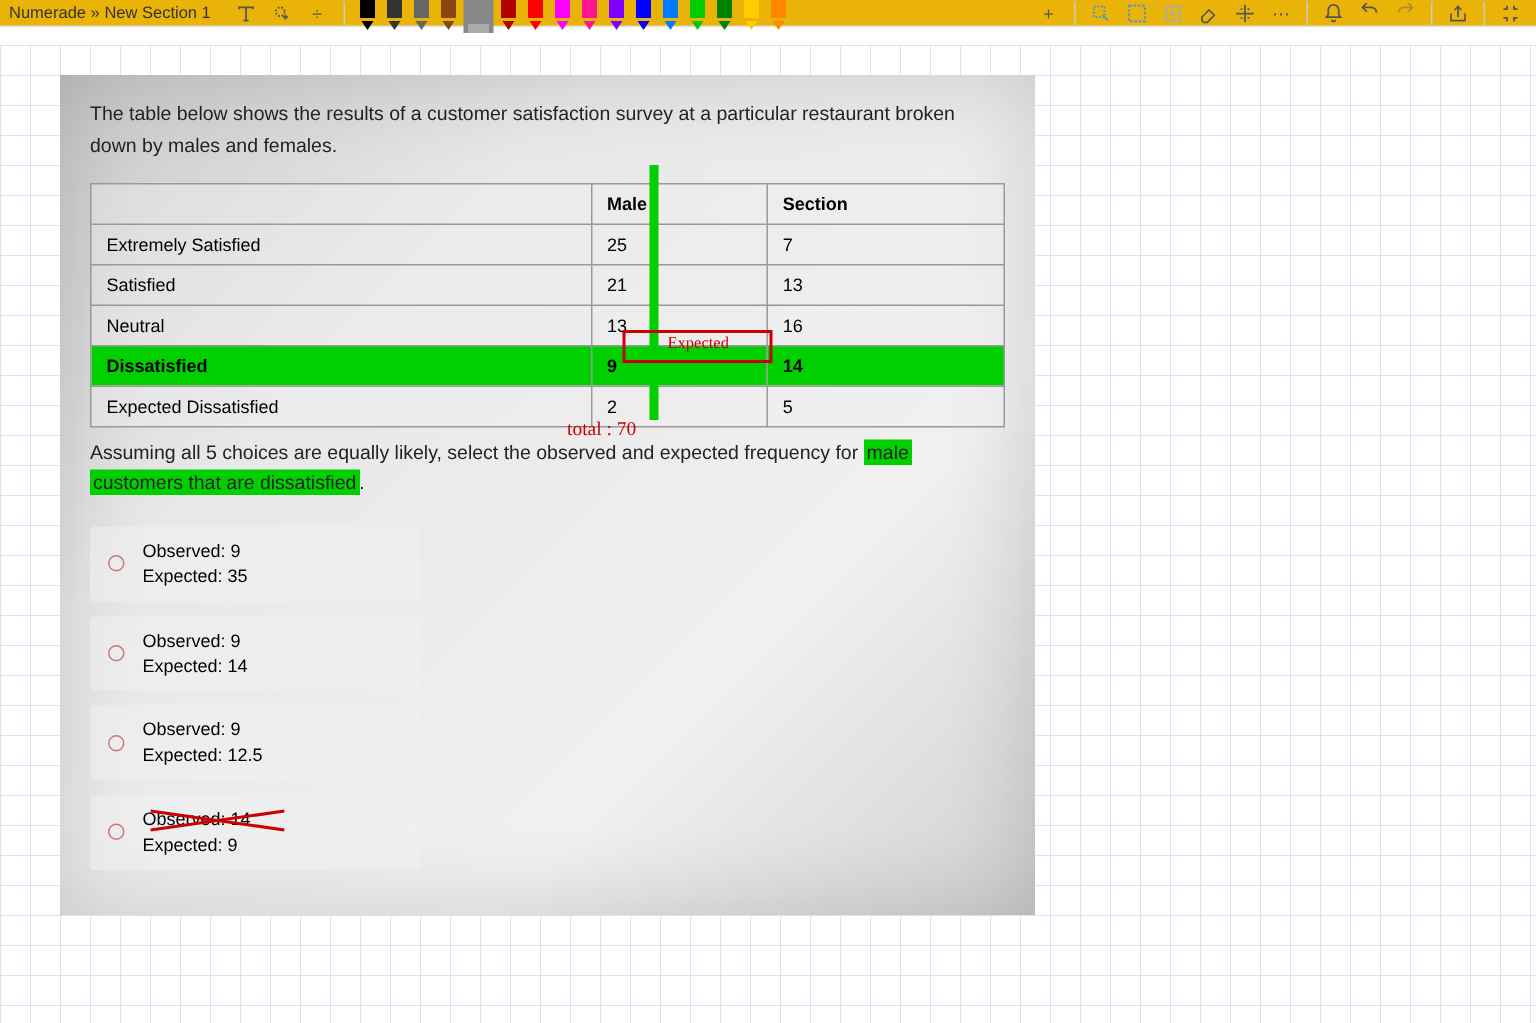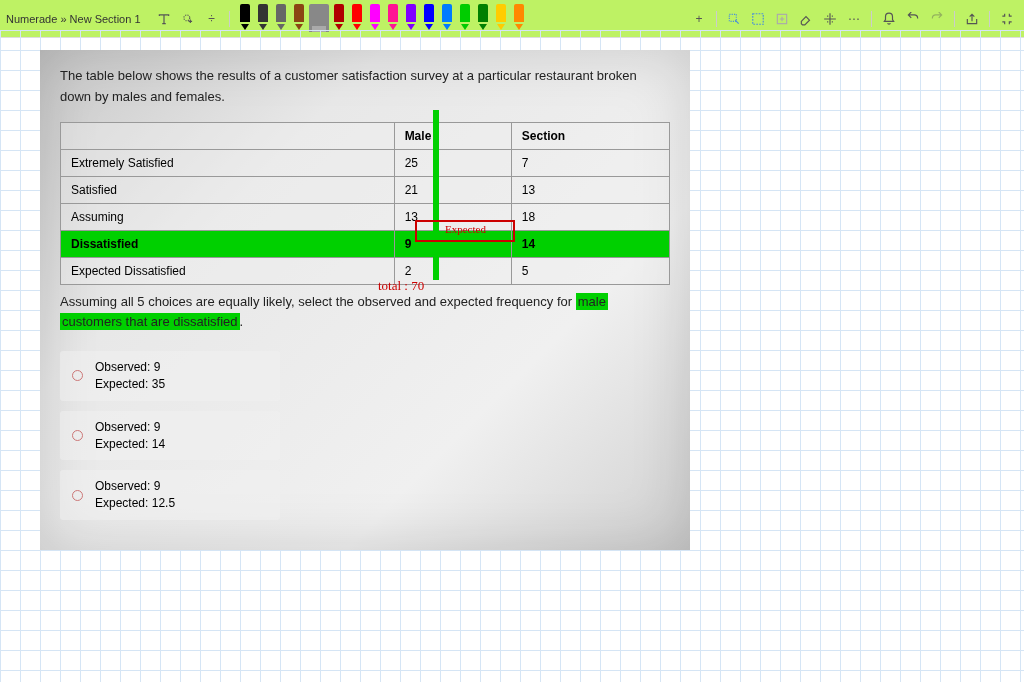--- a/index.html
+++ b/index.html
@@ -1,18 +1,18 @@
 <!DOCTYPE html>
 <html><head>
 <meta charset="utf-8">
 <style>
   * { box-sizing: border-box; margin: 0; padding: 0; }
   body { font-family: Arial, sans-serif; background: #fff; height: 682px; width: 1024px; overflow: hidden; }
   
-  .toolbar { height: 38px; display: flex; align-items: center; padding: 0 6px; border-bottom: 1px solid #ddd; background: #bef264; gap: 2px; }
+  .toolbar { height: 18px; display: flex; align-items: center; padding: 0 6px; border-bottom: 1px solid #ddd; background: #eab308; gap: 2px; }
   .breadcrumb { font-size: 11px; color: #333; margin-right: 10px; }
   .tool-btn { width: 22px; height: 22px; display: flex; align-items: center; justify-content: center; cursor: pointer; border-radius: 3px; font-size: 12px; color: #555; }
   .sep { width: 1px; height: 16px; background: #ccc; margin: 0 4px; }
   .pen-row { display: flex; gap: 0; align-items: flex-start; height: 30px; }
   .pen { width: 18px; height: 28px; position: relative; cursor: pointer; }
   .pen-tip { position: absolute; bottom: 2px; left: 50%; transform: translateX(-50%); width: 0; height: 0; border-left: 4px solid transparent; border-right: 4px solid transparent; }
   .pen-body { position: absolute; top: 0; left: 4px; width: 10px; height: 18px; border-radius: 2px 2px 0 0; }
   .highlighter { width: 20px; height: 28px; position: relative; cursor: pointer; background: #888; border-radius: 2px 2px 0 0; margin: 0 1px; }
   .hl-tip { position: absolute; bottom: 0; left: 3px; width: 14px; height: 6px; }
   
@@ -204,23 +204,23 @@
             <td>Extremely Satisfied</td>
             <td>25</td>
             <td>7</td>
           </tr>
       <tr>
             <td>Satisfied</td>
             <td>21</td>
             <td>13</td>
           </tr>
       <tr>
-            <td>Assuming</td>
+            <td>Neutral</td>
             <td>13</td>
-            <td>18</td>
+            <td>16</td>
           </tr>
       <tr class="hl-row">
             <td>Dissatisfied</td>
             <td>9</td>
             <td>14</td>
           </tr>
       <tr>
             <td>Expected Dissatisfied</td>
             <td>2</td>
             <td>5</td>
@@ -240,20 +240,25 @@
           <div class="opt-text"><span>Observed: 9</span><br><span>Expected: 35</span></div>
         </div>
       <div class="option">
           <div class="radio"></div>
           <div class="opt-text"><span>Observed: 9</span><br><span>Expected: 14</span></div>
         </div>
       <div class="option">
           <div class="radio"></div>
           <div class="opt-text"><span>Observed: 9</span><br><span>Expected: 12.5</span></div>
         </div>
+      <div class="option">
+          <div class="radio"></div>
+          <div class="opt-text"><span>Observed: 14</span><br><span>Expected: 9</span></div>
+        <div class="red-x" style="left:40px;top:6px"></div>
+      </div>
     </div>
 
     <div class="green-line" style="left:393px;top:60px;width:6px;height:170px"></div>
     <div class="red-box" style="left:375px;top:170px;width:100px;height:22px"></div>
     <div class="annot" style="left:405px;top:173px;font-size:11px">Expected</div>
     <div class="annot" style="left:338px;top:228px">total : 70</div>
   </div>
 </div>
 
 </body></html>

